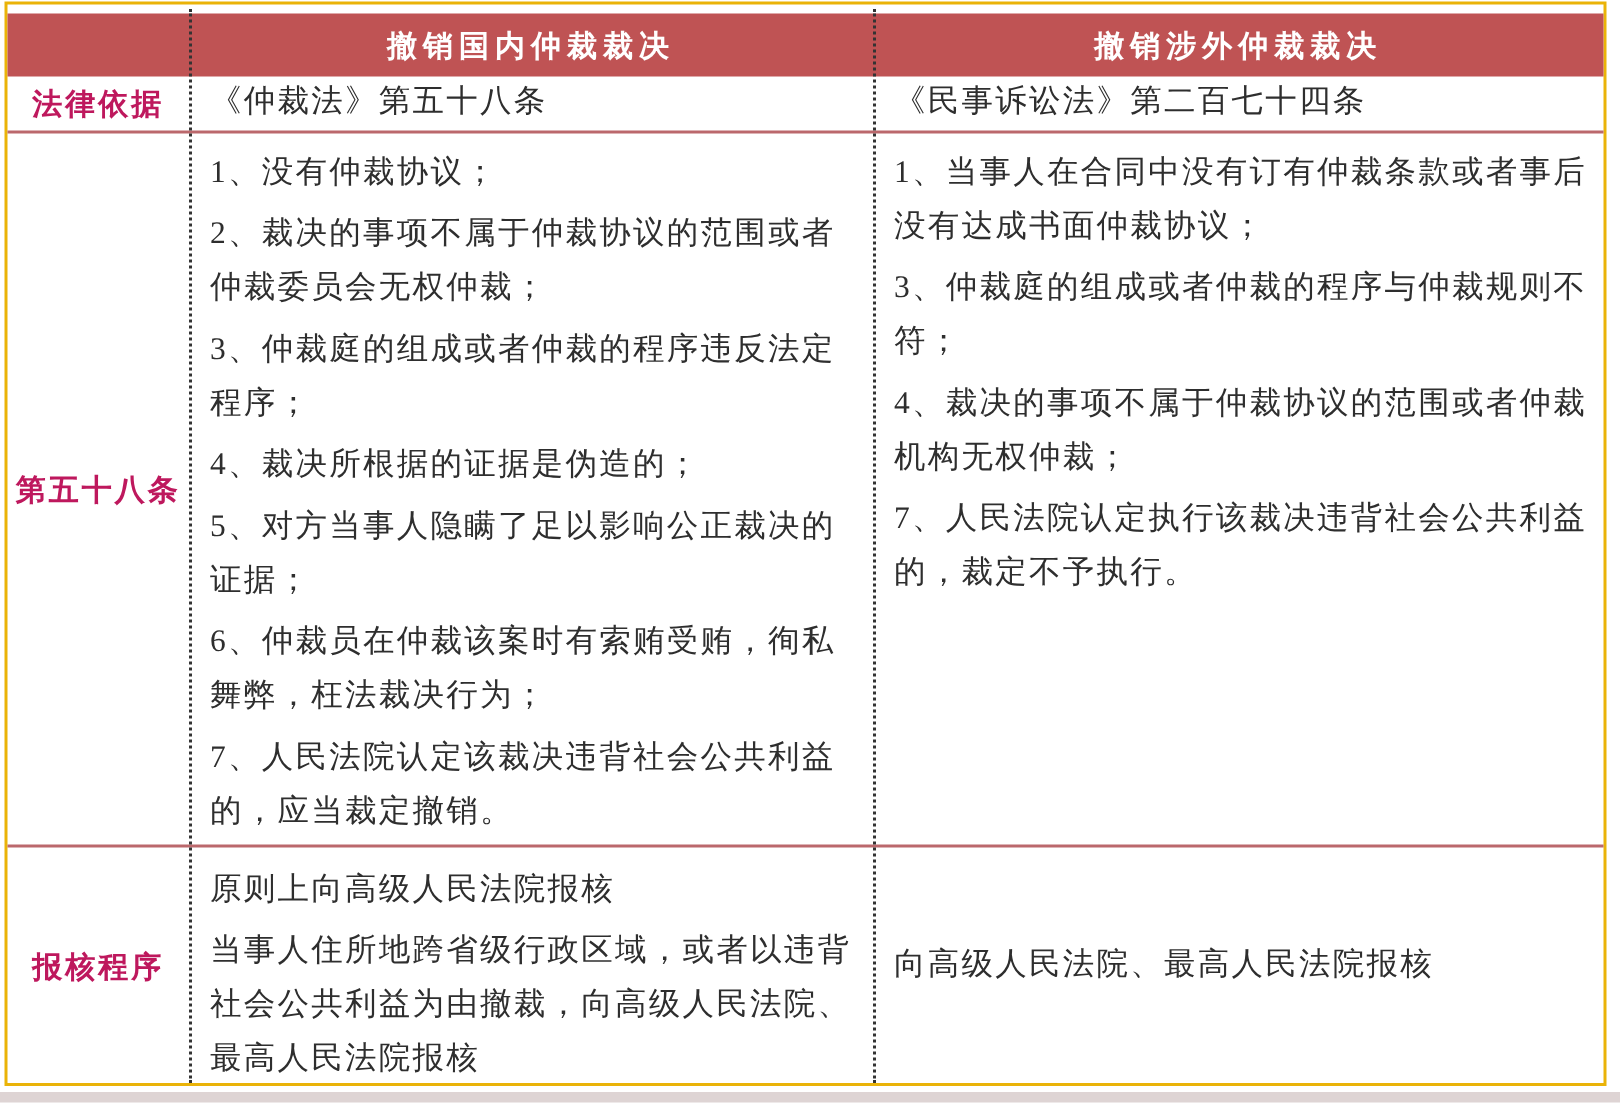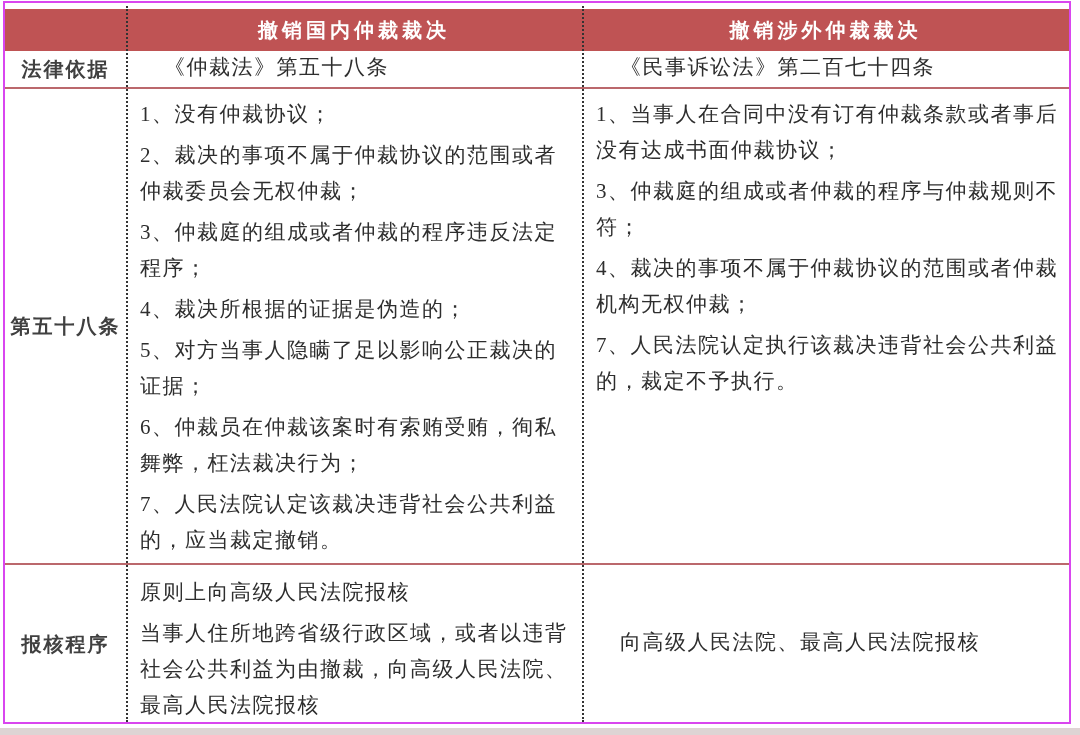--- a/index.html
+++ b/index.html
@@ -5,21 +5,21 @@
   html,body{margin:0;padding:0;}
   body{
     width:1080px;height:735px;position:relative;background:#ffffff;overflow:hidden;
     font-family:"Liberation Serif","DejaVu Serif",serif;
   }
   .canvas{position:absolute;left:0;top:0;width:1080px;height:735px;background:#fff;}
 
   
   .table{
     position:absolute;left:3px;top:1px;width:1068px;height:723px;
-    border:2px solid #d946ef;background:#fff;box-sizing:border-box;
+    border:2px solid #eab308;background:#fff;box-sizing:border-box;
   }
 
   
   .header-band{
     position:absolute;left:0;right:0;top:6px;height:42px;background:#bf5354;
   }
   .hcell{
     position:absolute;top:0;height:42px;display:flex;align-items:center;justify-content:center;
     color:#ffffff;font-weight:bold;font-size:20px;letter-spacing:4px;
     font-family:"Liberation Sans","DejaVu Sans",sans-serif;
@@ -39,31 +39,31 @@
 
   
   .row{position:absolute;left:0;right:0;}
   .row-legal{top:48px;height:36px;}
   .row-reasons{top:86px;height:474px;}
   .row-report{top:564px;height:155px;}
 
   .rlabel{
     position:absolute;left:0;width:121px;top:0;bottom:0;
     display:flex;align-items:center;justify-content:center;
-    font-weight:bold;font-size:20px;color:#404040;letter-spacing:2px;
+    font-weight:bold;font-size:20px;color:#be185d;letter-spacing:2px;
     font-family:"Liberation Sans","DejaVu Sans",sans-serif;
   }
   .cell{
     position:absolute;top:0;bottom:0;overflow:hidden;
     color:#2e2e2e;font-size:21px;letter-spacing:1.5px;
   }
   .c2{left:135px;width:435px;}
   .c3{left:591px;width:469px;}
   .cell p{margin:0 0 5px 0;line-height:36px;}
-  .cell-vcenter{display:flex;flex-direction:column;justify-content:center;margin-left:24px;}
+  .cell-vcenter{display:flex;flex-direction:column;justify-content:center;}
   .cell-pad{padding-top:7px;}
 
   
   .bottom-strip{position:absolute;left:0;right:0;bottom:0;height:7px;background:#ded4d4;}
 </style>
 </head>
 <body>
 
 <div class="canvas">
 

